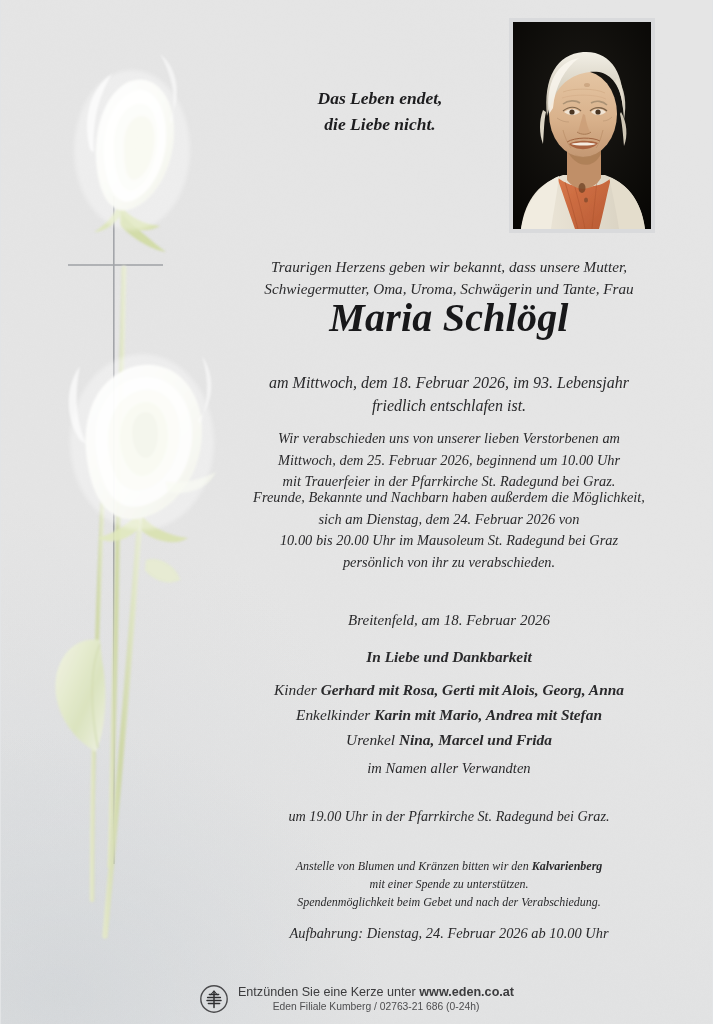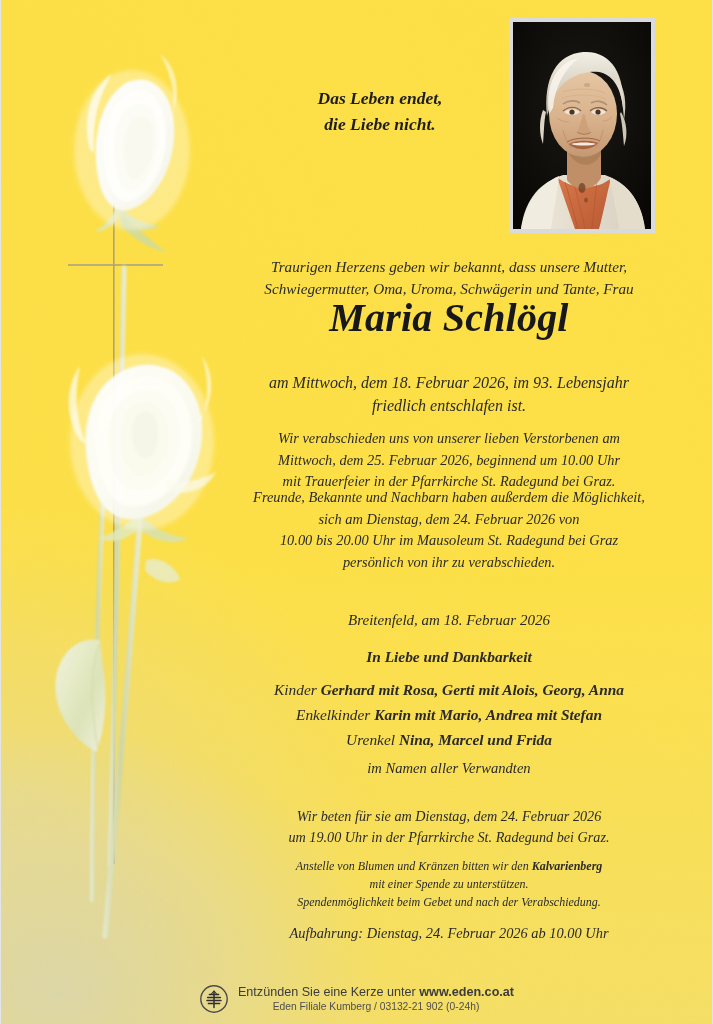--- a/index.html
+++ b/index.html
@@ -10,21 +10,21 @@
   }
   body {
     font-family: "Liberation Serif", "DejaVu Serif", serif;
   }
 
   .page {
     position: relative;
     width: 713px;
     height: 1024px;
     overflow: hidden;
-    background: #fde047;
+    background: #e5e5e5;
     box-sizing: border-box;
   }
 
   
   .paper-texture {
     position: absolute;
     inset: 0;
     pointer-events: none;
     background:
       radial-gradient(ellipse 420px 340px at 8% 97%, rgba(203,208,212,0.55) 0%, rgba(208,212,216,0.28) 45%, rgba(255,255,255,0) 78%),
@@ -479,21 +479,20 @@
       </div>
       <div class="row">
         <span>Urenkel</span>
         <b>Nina, Marcel und Frida</b>
       </div>
     </div>
 
     <div class="block closing">im Namen aller Verwandten</div>
 
     <div class="block prayer">
-      <div>Wir beten für sie am Dienstag, dem 24. Februar 2026</div>
       <div>um 19.00 Uhr in der Pfarrkirche St. Radegund bei Graz.</div>
     </div>
 
     <div class="block donation">
       <div><span>Anstelle von Blumen und Kränzen bitten wir den </span><b>Kalvarienberg</b></div>
       <div>mit einer Spende zu unterstützen.</div>
       <div>Spendenmöglichkeit beim Gebet und nach der Verabschiedung.</div>
     </div>
 
     <div class="block laying-out">Aufbahrung: Dienstag, 24. Februar 2026 ab 10.00 Uhr</div>
@@ -508,17 +507,17 @@
           <path d="M10.4 10.6 L19.6 10.6"></path>
           <path d="M8.6 13.6 L21.4 13.6"></path>
           <path d="M8.0 16.6 L22.0 16.6"></path>
           <path d="M9.4 19.6 L20.6 19.6"></path>
         </g>
         <path d="M15 6.4 C12.6 8.6 11.4 10.2 11.0 11.4 C13.0 10.2 14.2 9.0 15 7.6 C15.8 9.0 17.0 10.2 19.0 11.4 C18.6 10.2 17.4 8.6 15 6.4 Z" fill="#2f2f31"></path>
       </svg>
     </div>
     <div class="footer-text">
       <div class="footer-line1"><span>Entzünden Sie eine Kerze unter </span><b>www.eden.co.at</b></div>
-      <div class="footer-line2">Eden Filiale Kumberg / 03132-21 902 (0-24h)</div>
+      <div class="footer-line2">Eden Filiale Kumberg / 02763-21 686 (0-24h)</div>
     </div>
   </div>
 
 </div>
 
 </body></html>

